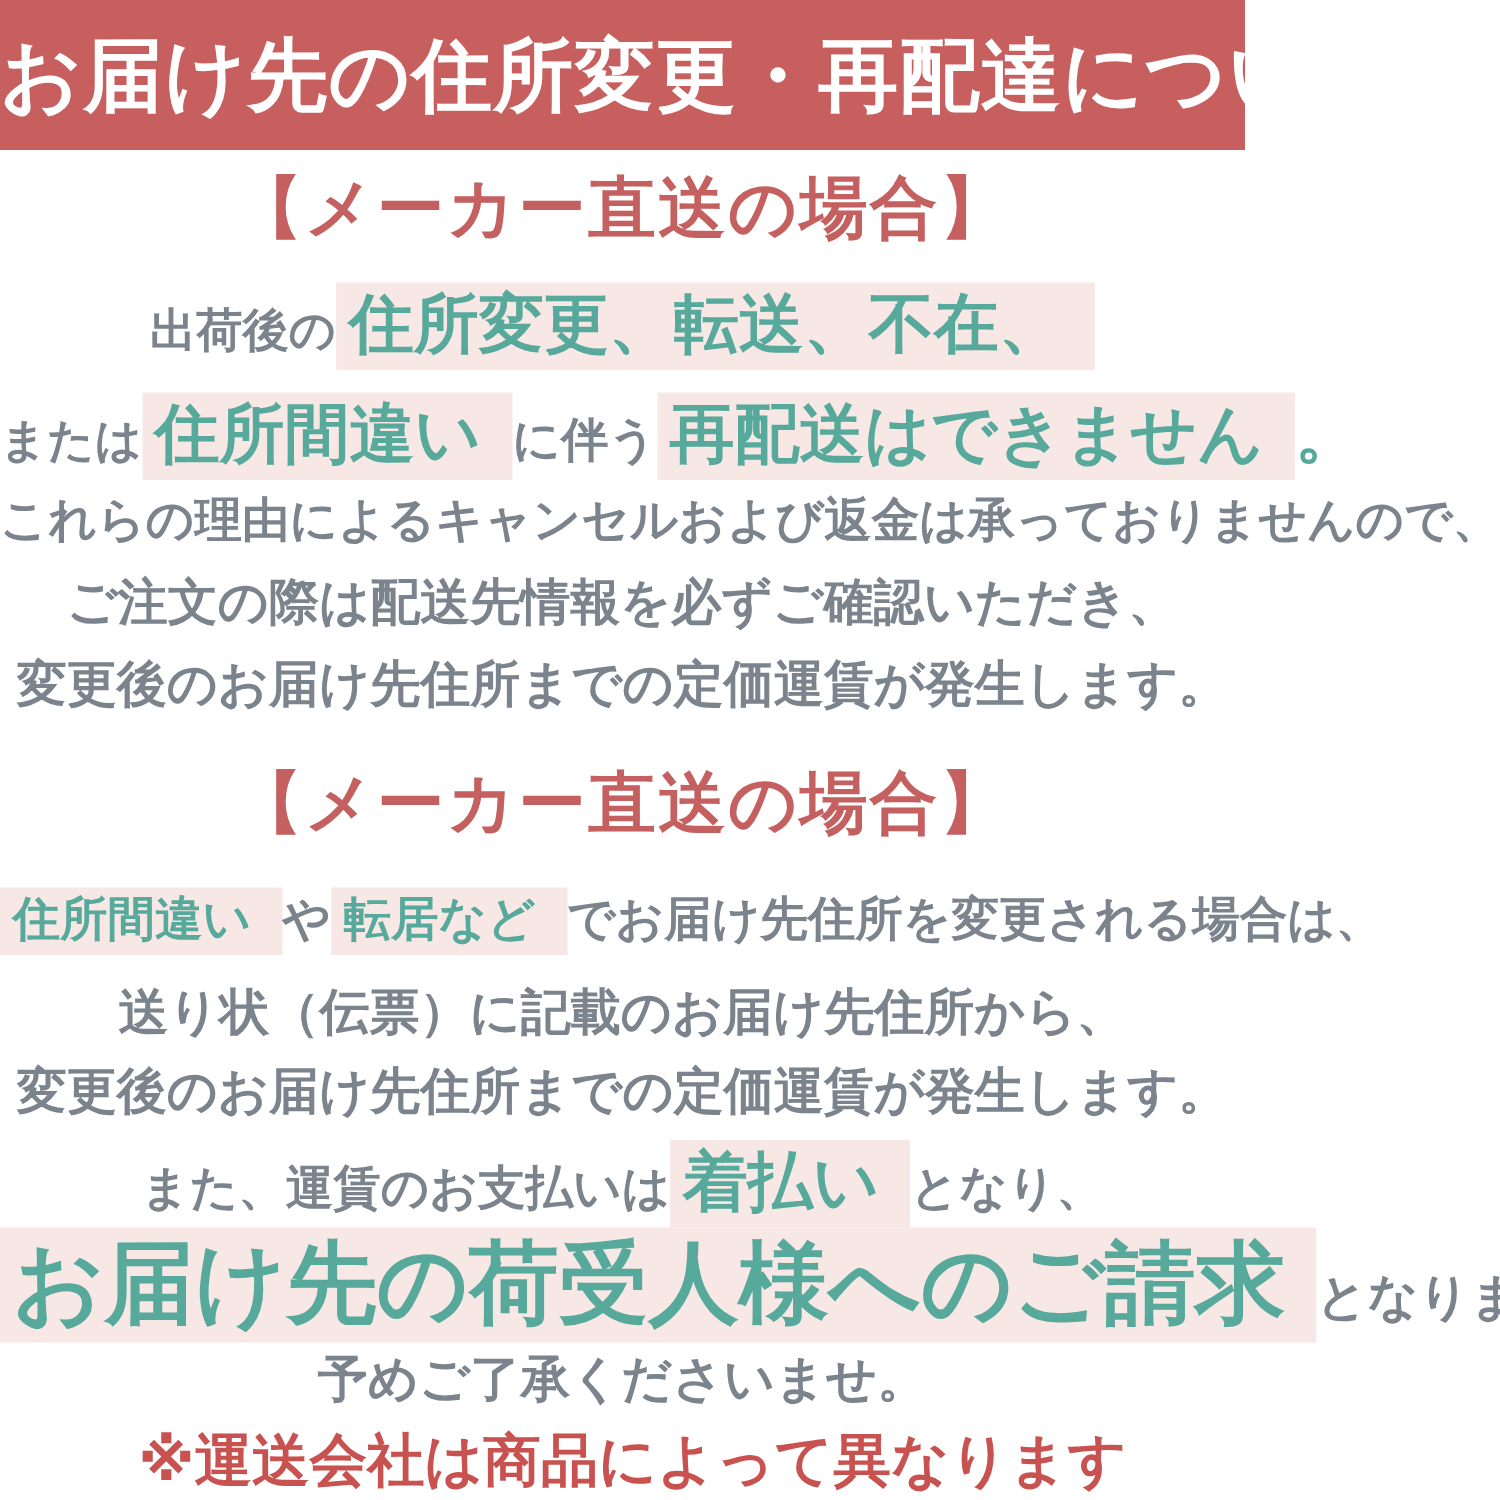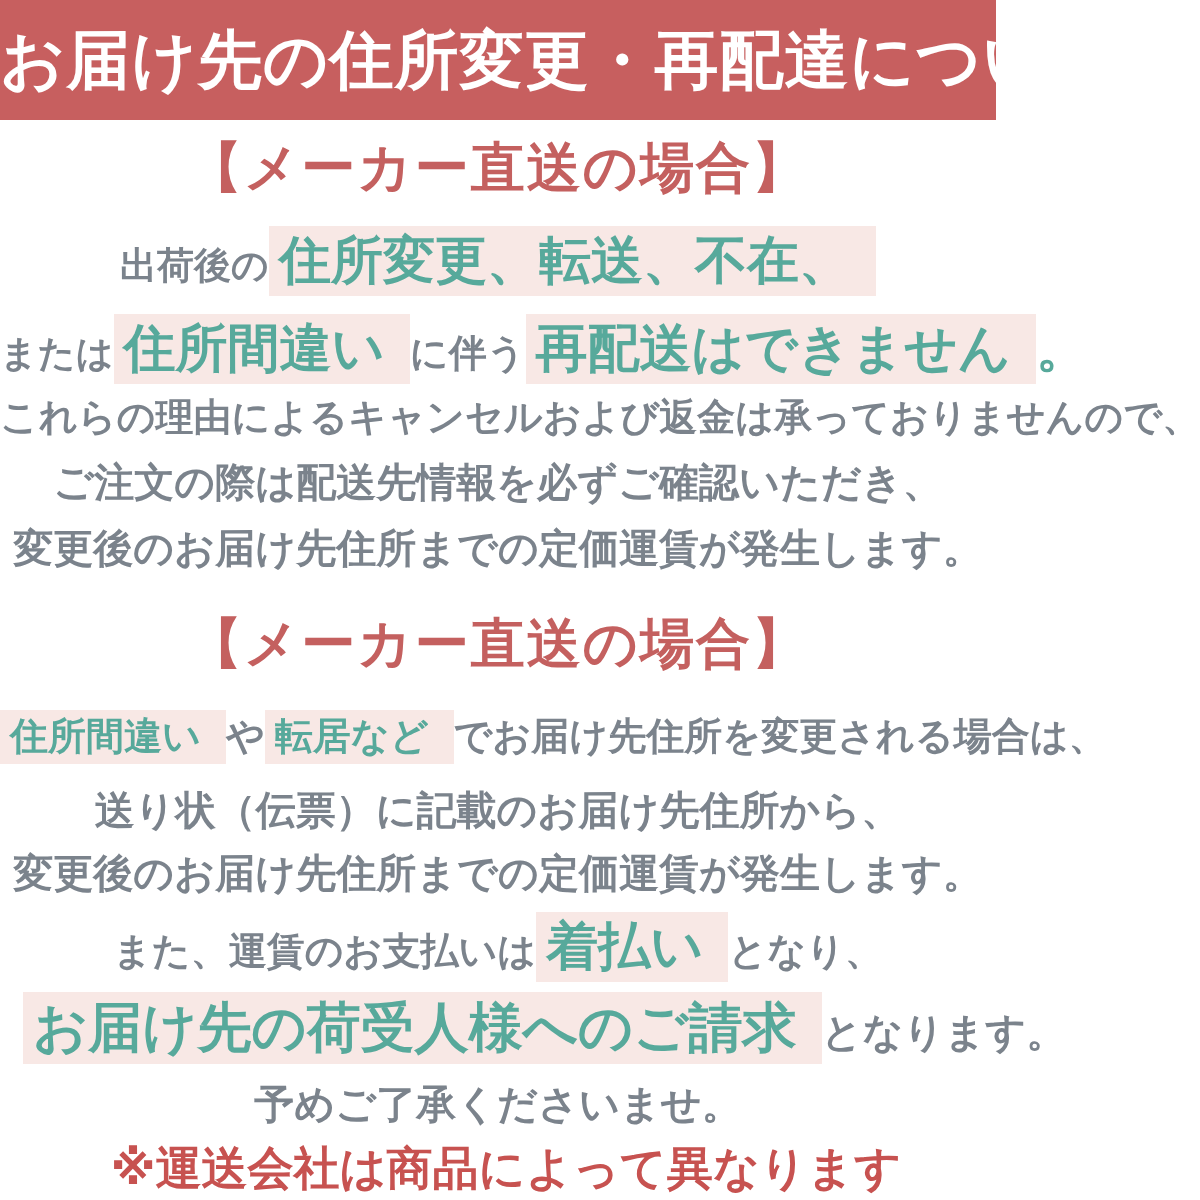--- a/index.html
+++ b/index.html
@@ -40,21 +40,21 @@
   .hl{
     color:var(--teal);
     background:var(--pink);
     padding:5px 25px 7px 10px;
   }
   .fs33{font-size:38px;}
   .fs37{font-size:37px;}
   .fs38{font-size:38px;}
   .fs40{font-size:40px;}
   .fs52{font-size:52px;}
-  .fs54{font-size:54px;margin-left:23px;}
+  .fs54{font-size:72px;}
   .fs58{font-size:38px;}
   .footnote{
     color:var(--footnote-red);
     font-size:46px;
     padding-left:16px;
   }
   .r-lineA{height:92px;line-height:92px;}
   .r-lineB{height:84px;line-height:84px;}
   .r-lineC{height:54px;line-height:54px;}
   .r-lineD{height:76px;line-height:76px;}

